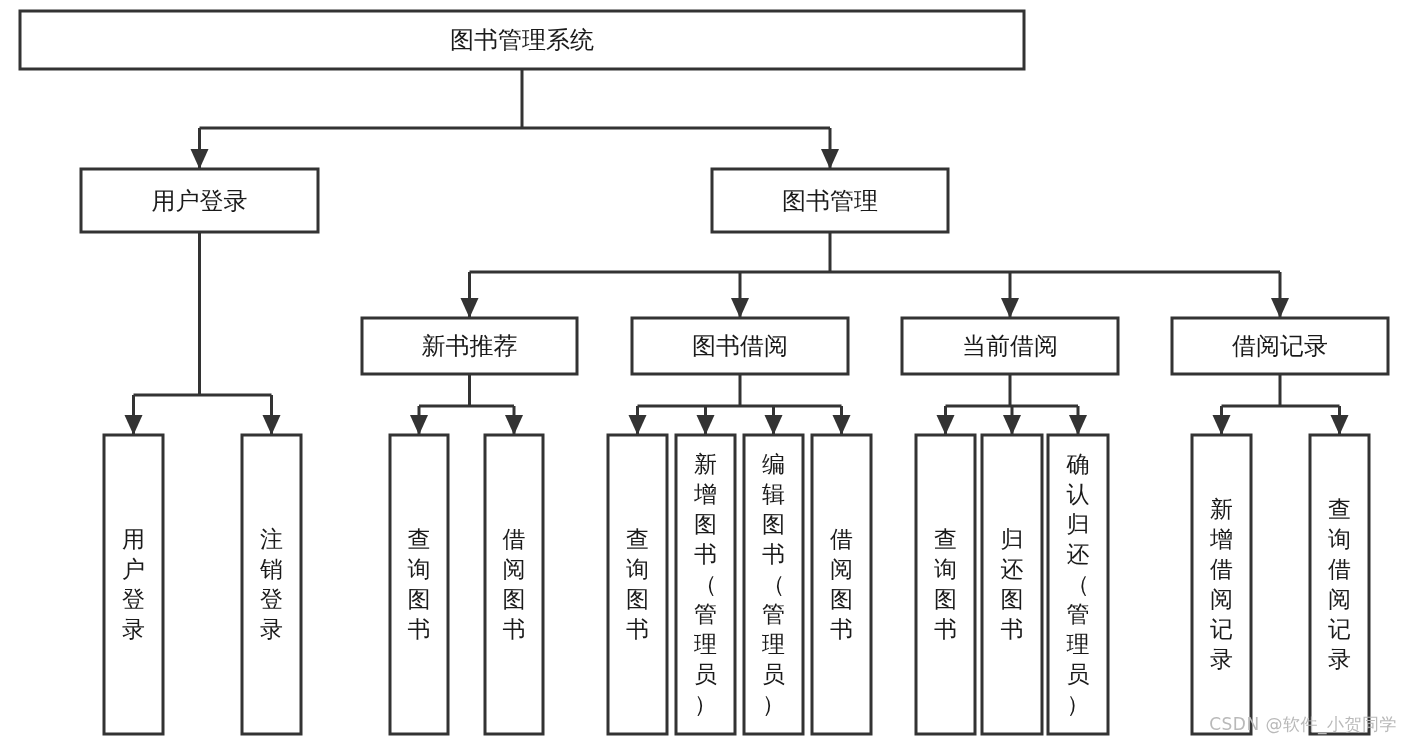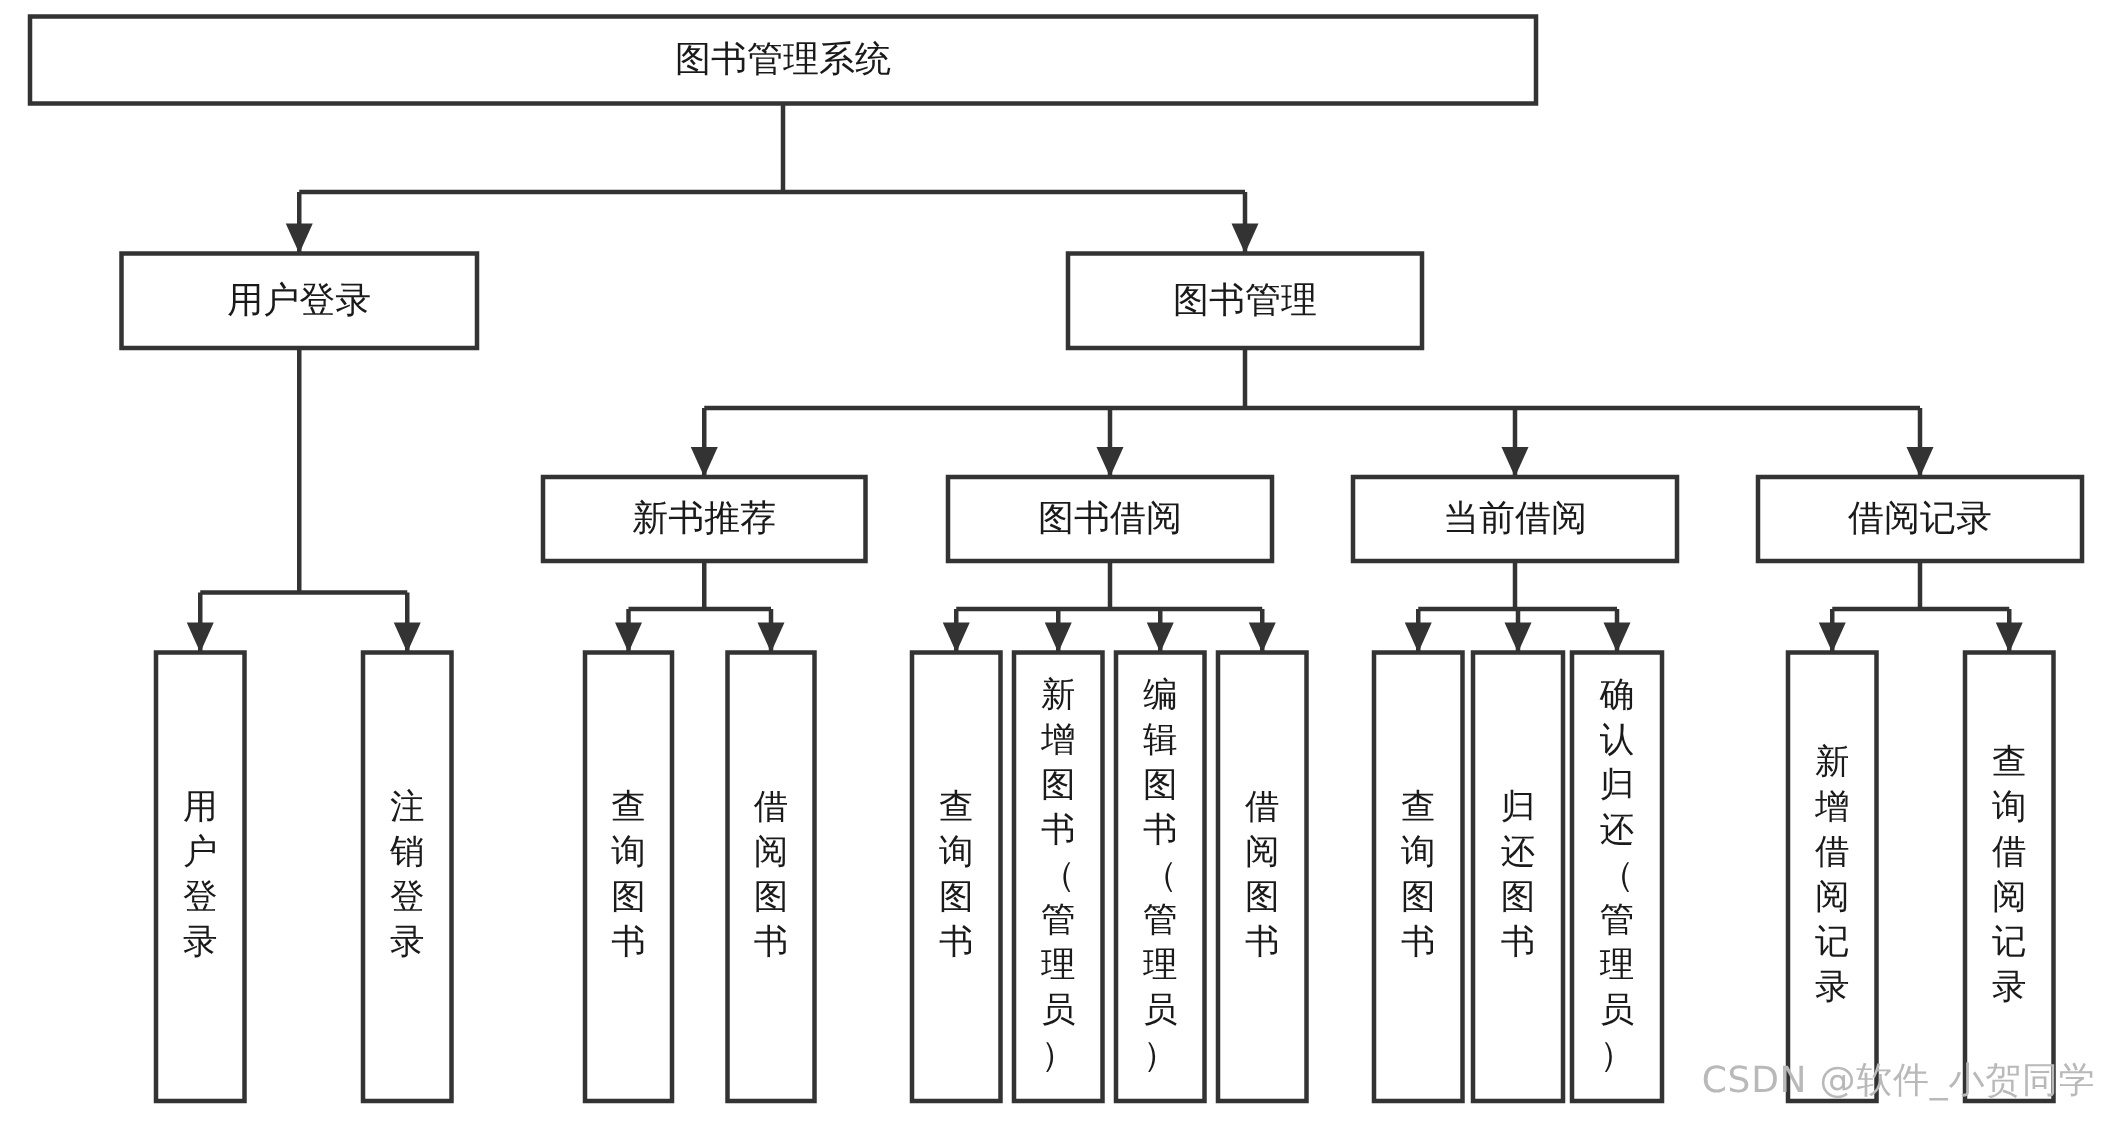--- a/index.html
+++ b/index.html
@@ -49,21 +49,21 @@
     fill: none;
   }
   .arrow-head {
     fill: #333333;
   }
   .watermark {
     position: absolute;
     right: 8px;
     bottom: 4px;
     font-family: "DejaVu Sans", "Liberation Sans", sans-serif;
-    font-size: 24px;
+    font-size: 17px;
     color: #b9b9b9;
     white-space: nowrap;
     letter-spacing: 0.5px;
     margin-left: 40px;
   }
 </style>
 </head>
 <body>
 
 <div id="diagram-root">

